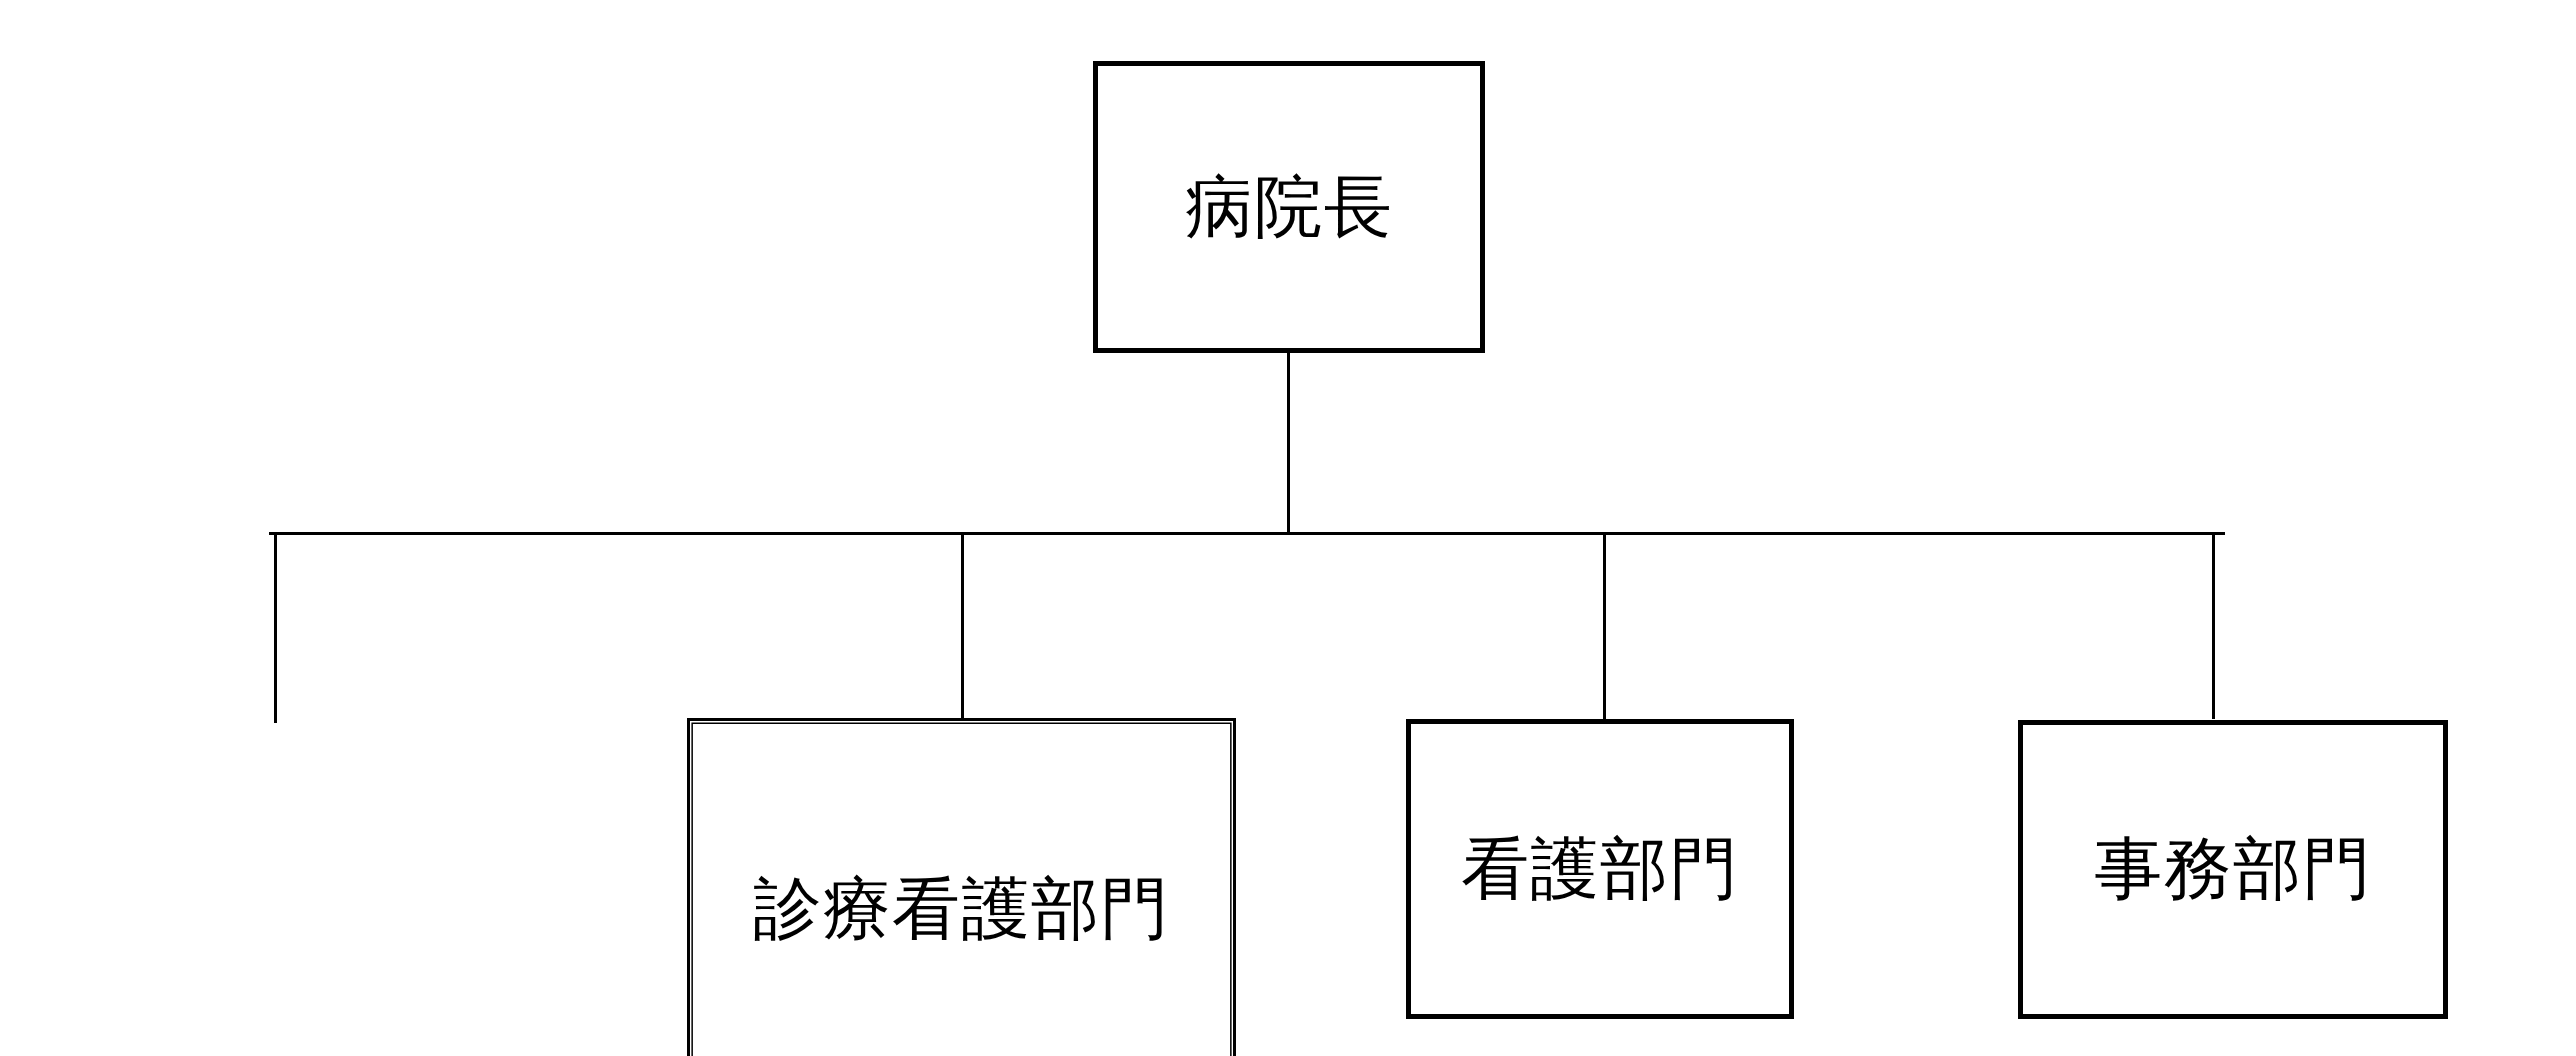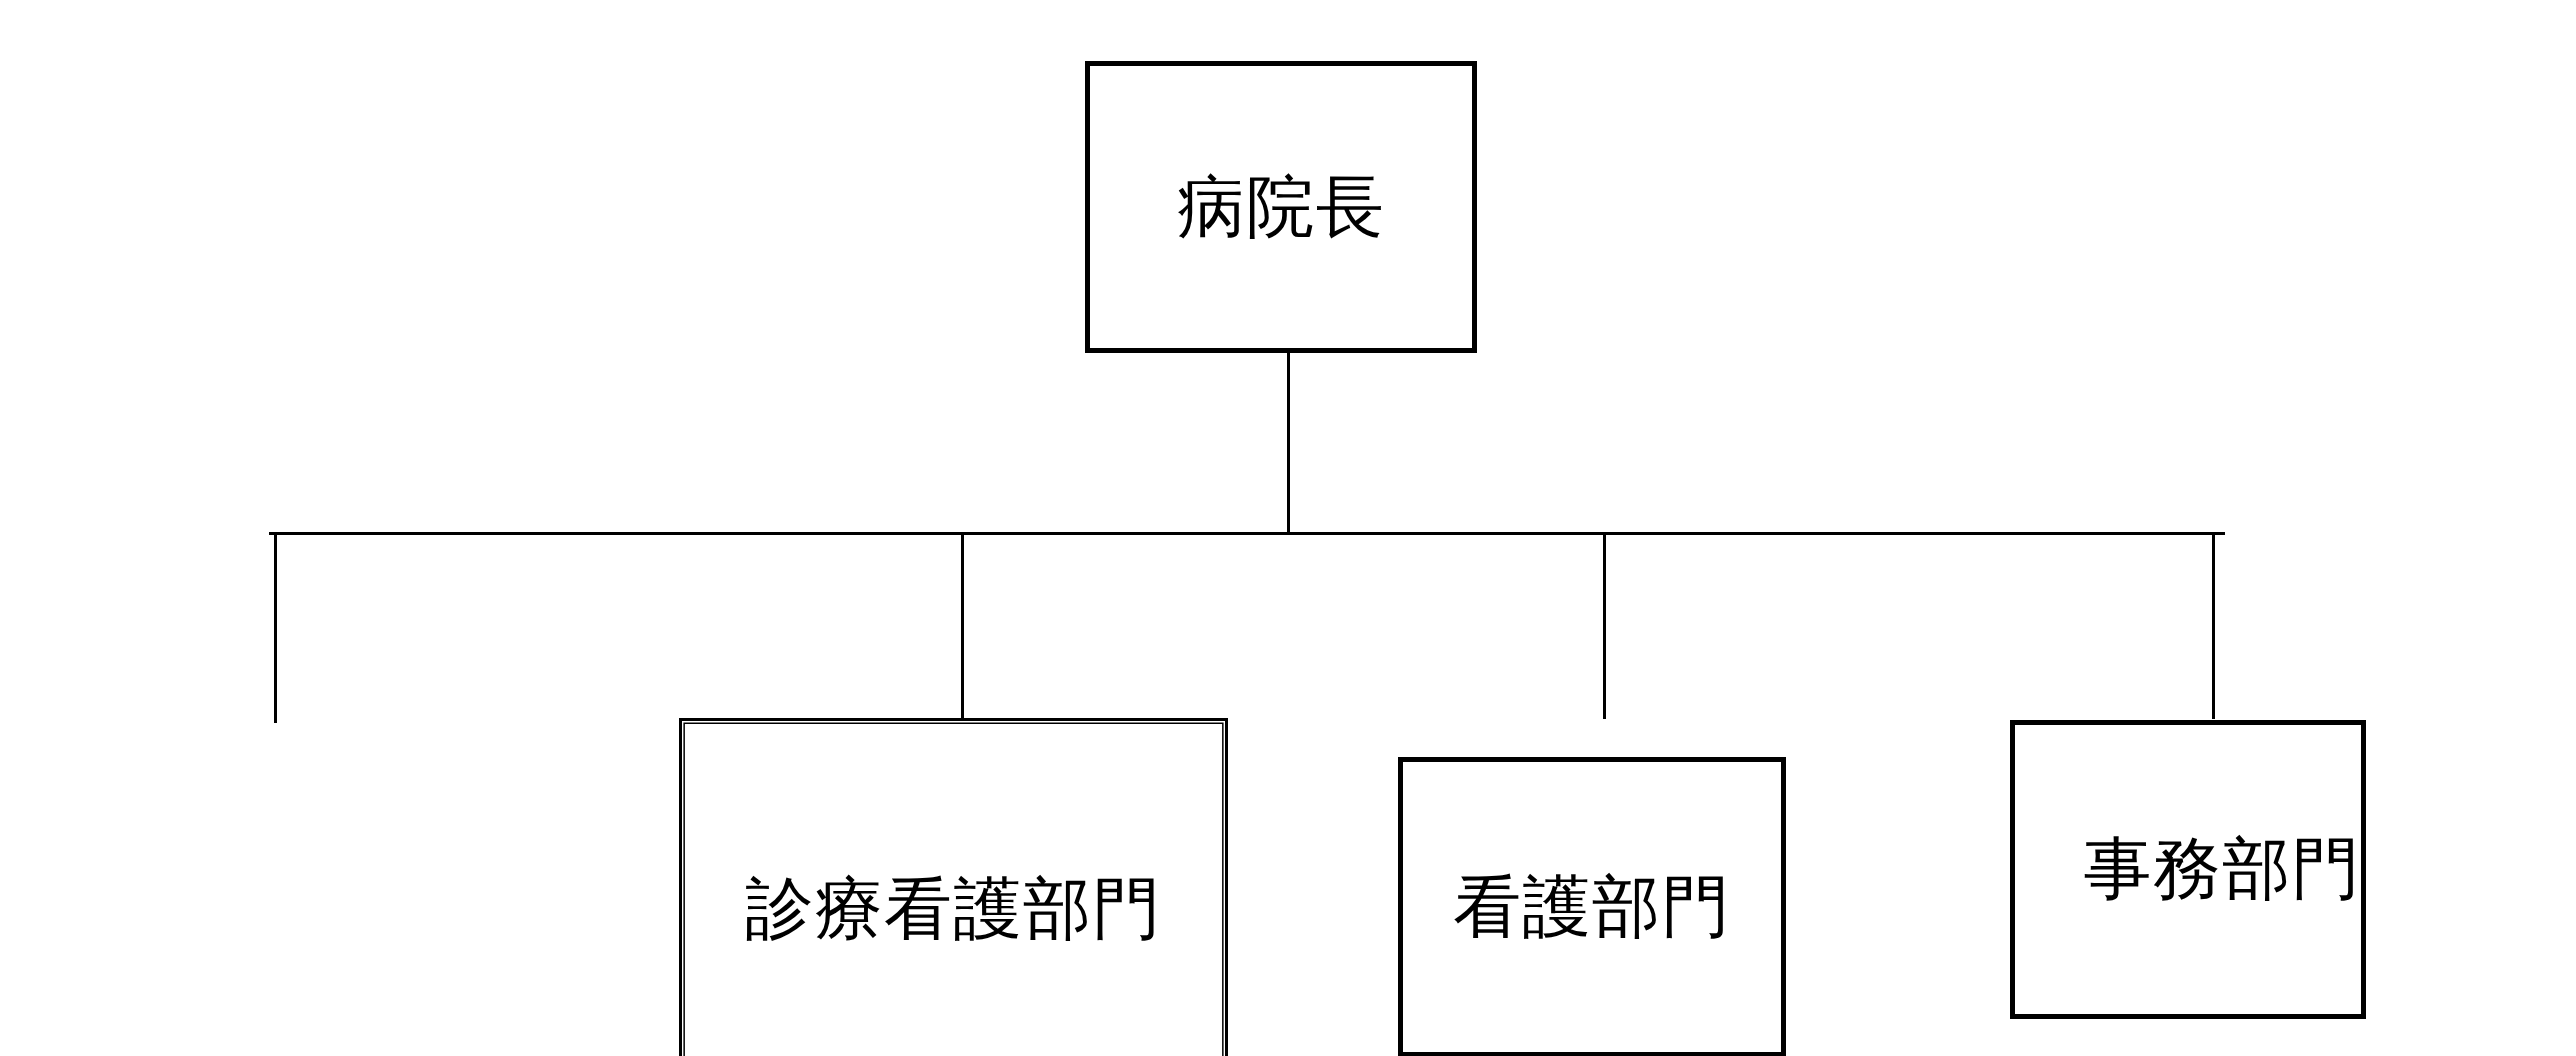--- a/index.html
+++ b/index.html
@@ -18,20 +18,21 @@
   }
   .node {
     position: absolute;
     box-sizing: border-box;
     border: 5.7px solid #000000;
     background: #ffffff;
     display: flex;
     align-items: center;
     justify-content: center;
     text-align: center;
+    margin-left: 8px;
   }
   .node .label {
     font-size: 68px;
     line-height: 1.1;
     letter-spacing: 1.4px;
     white-space: nowrap;
   }
   
   .node--root {
     left: 1085px;
@@ -50,31 +51,30 @@
     left: 679px;
     top: 718px;
     width: 549px;
     height: 382px;
     
     border-width: 3.6px;
     box-shadow: inset 0 0 0 1.4px #ffffff, inset 0 0 0 2.9px #000000;
   }
   .node--child3 {
     left: 1398px;
-    top: 757px;
+    top: 719px;
     width: 388px;
     height: 300px;
     justify-content: center;
   }
   .node--child4 {
     left: 2010px;
     top: 720px;
-    width: 356px;
+    width: 430px;
     height: 299px;
-    justify-content: flex-end;
   }
   
   .line {
     position: absolute;
     background: #000000;
   }
   .line--v { width: 2.9px; }
   .line--h { height: 2.9px; }
 
   .line--root-drop { left: 1287px; top: 352px; height: 183px; }

